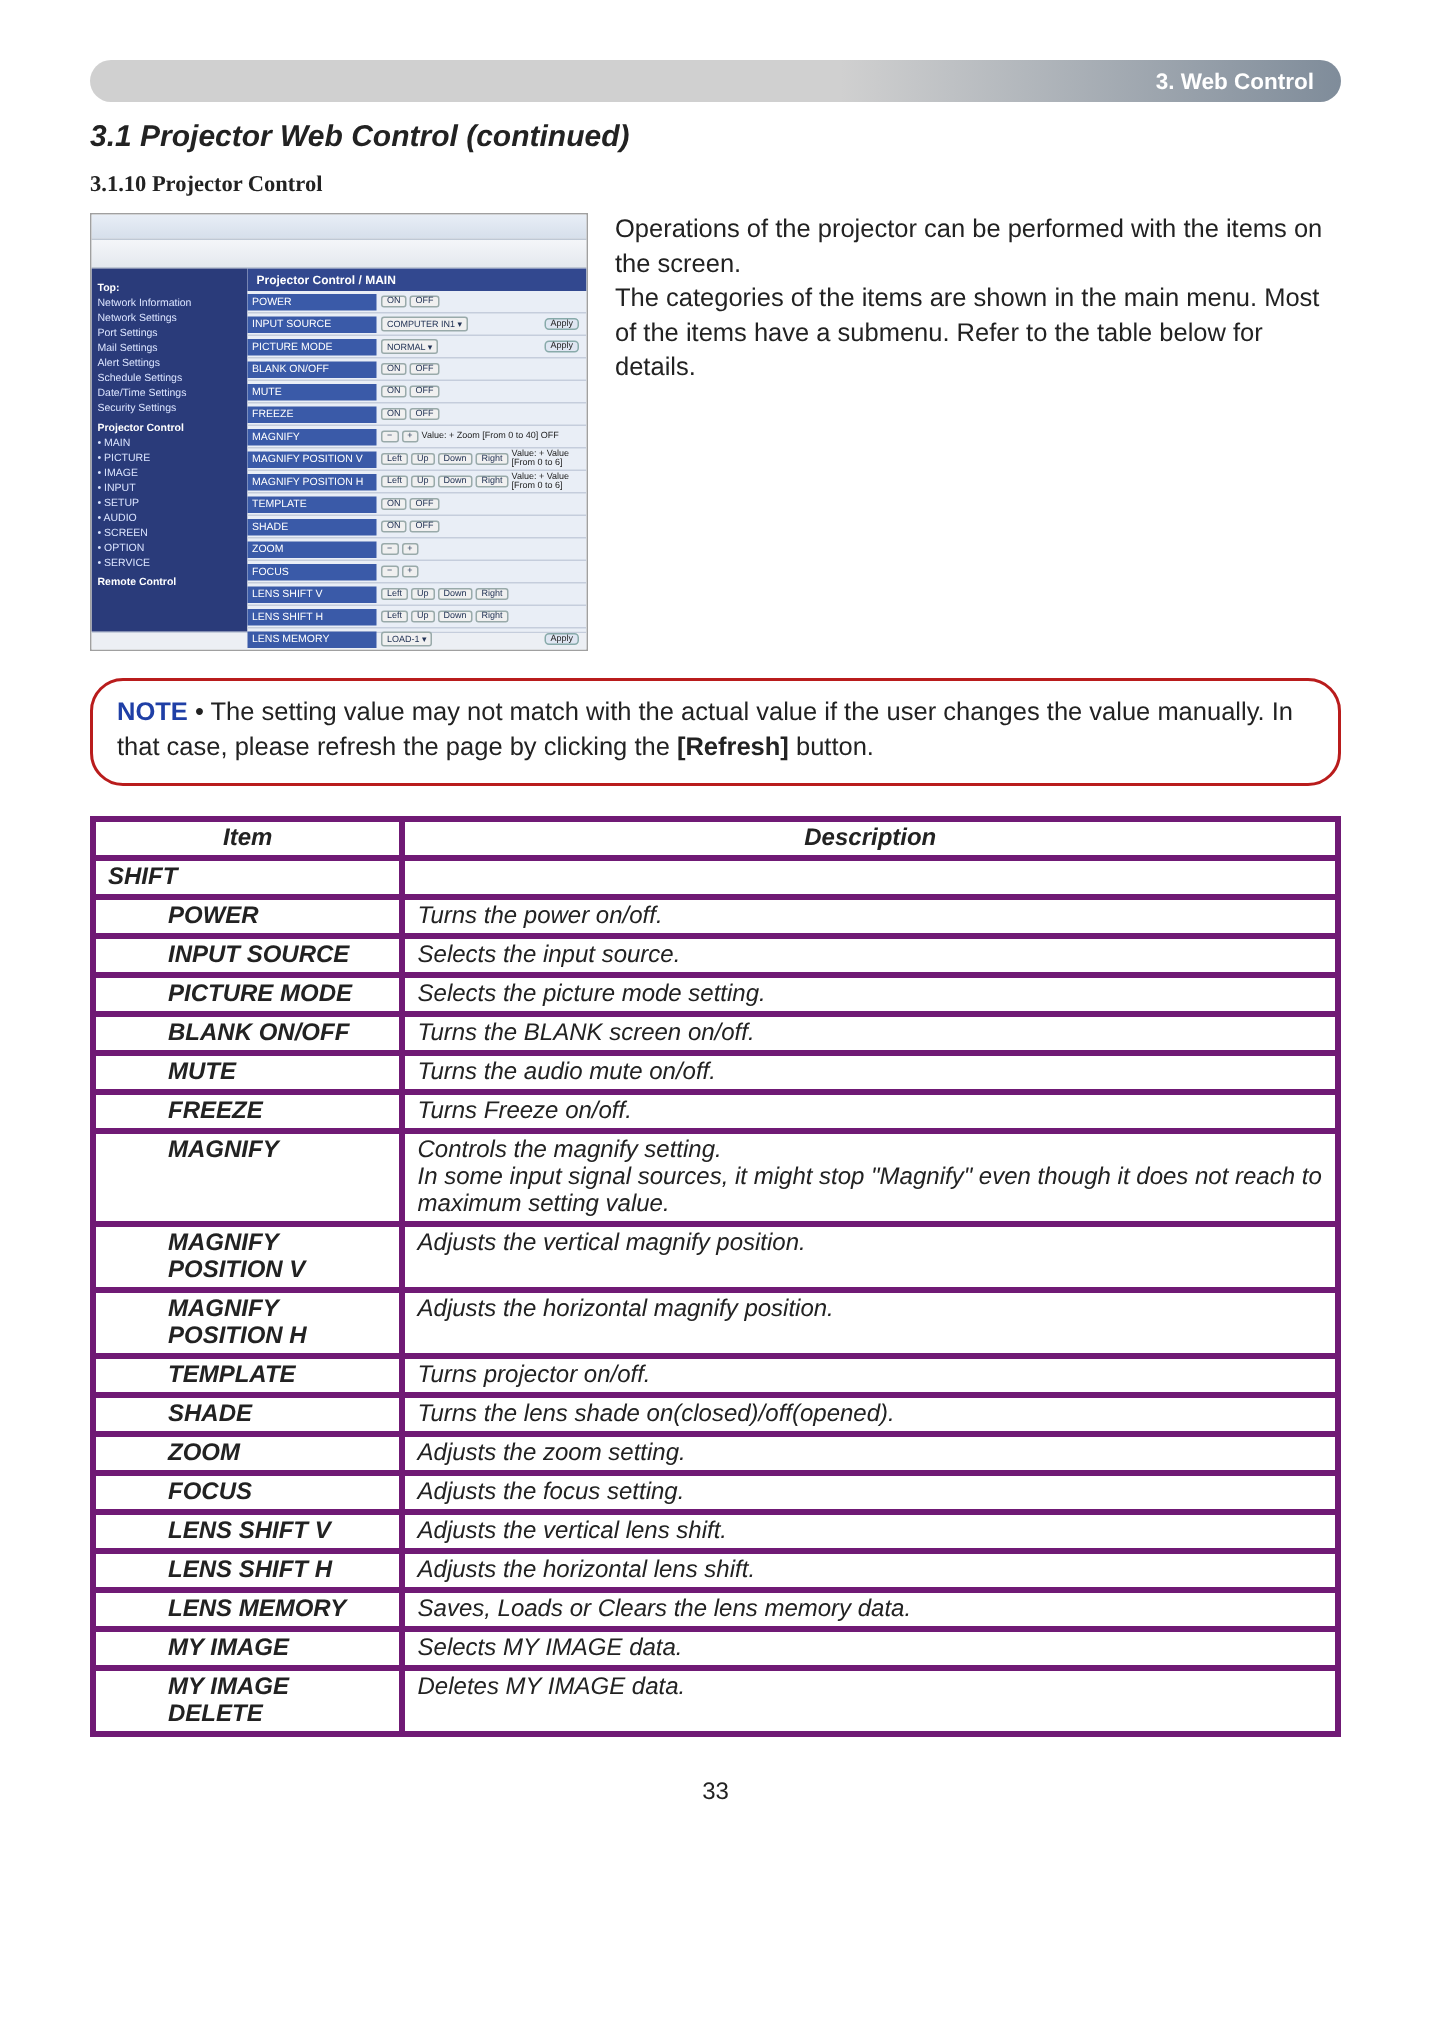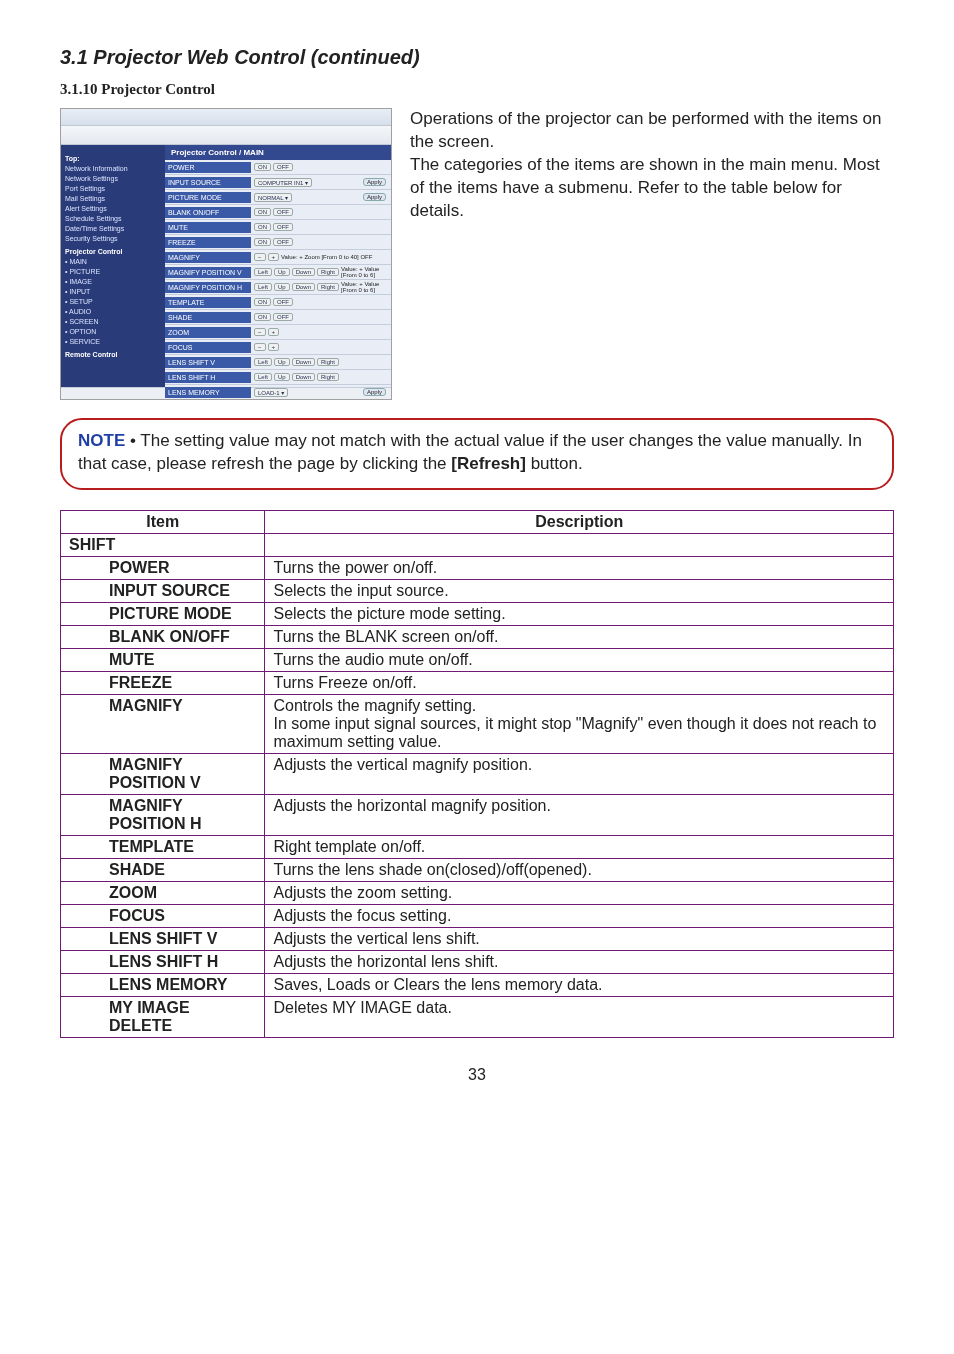--- a/index.html
+++ b/index.html
@@ -108,24 +108,25 @@
     color: #1f3fa6;
     font-weight: 900;
     font-family: Arial, sans-serif;
   }
   table.spec {
     width: 100%;
     border-collapse: collapse;
     font-size: 16px;
   }
   table.spec th, table.spec td {
-    border: 1px solid #701a75;
+    border: 4px solid #701a75;
     padding: 2px 8px;
     vertical-align: top;
     text-align: left;
+    font-style: italic;
   }
   table.spec th {
     font-weight: bold;
     text-align: center;
     background:#fff;
   }
   .catrow td {
     font-weight: bold;
   }
   .itemcell { font-weight: bold; }
@@ -139,20 +140,23 @@
     text-align: center;
     font-size: 16px;
     margin-top: 28px;
   }
 </style>
 </head>
 <body>
 
 <div class="page">
 
+  <div class="topbar">
+    <span>3. Web Control</span>
+  </div>
 
   <div class="subtitle">3.1 Projector Web Control (continued)</div>
   <div class="section-h">3.1.10 Projector Control</div>
 
   <div class="two-col">
 
     <div class="screenshot">
       <div class="ss-header"></div>
       <div class="ss-toolbar"></div>
       <div class="ss-body">
@@ -375,21 +379,21 @@
           <td style="white-space: pre-line;">Adjusts the vertical magnify position.</td>
         </tr>
         <tr>
           <td class="indentcell"></td>
           <td class="itemcell nameitemcell">MAGNIFY POSITION H</td>
           <td style="white-space: pre-line;">Adjusts the horizontal magnify position.</td>
         </tr>
         <tr>
           <td class="indentcell"></td>
           <td class="itemcell nameitemcell">TEMPLATE</td>
-          <td style="white-space: pre-line;">Right template on/off.</td>
+          <td style="white-space: pre-line;">Turns projector on/off.</td>
         </tr>
         <tr>
           <td class="indentcell"></td>
           <td class="itemcell nameitemcell">SHADE</td>
           <td style="white-space: pre-line;">Turns the lens shade on(closed)/off(opened).</td>
         </tr>
         <tr>
           <td class="indentcell"></td>
           <td class="itemcell nameitemcell">ZOOM</td>
           <td style="white-space: pre-line;">Adjusts the zoom setting.</td>
@@ -409,20 +413,25 @@
           <td class="itemcell nameitemcell">LENS SHIFT H</td>
           <td style="white-space: pre-line;">Adjusts the horizontal lens shift.</td>
         </tr>
         <tr>
           <td class="indentcell"></td>
           <td class="itemcell nameitemcell">LENS MEMORY</td>
           <td style="white-space: pre-line;">Saves, Loads or Clears the lens memory data.</td>
         </tr>
         <tr>
           <td class="indentcell"></td>
+          <td class="itemcell nameitemcell">MY IMAGE</td>
+          <td style="white-space: pre-line;">Selects MY IMAGE data.</td>
+        </tr>
+        <tr>
+          <td class="indentcell"></td>
           <td class="itemcell nameitemcell">MY IMAGE DELETE</td>
           <td style="white-space: pre-line;">Deletes MY IMAGE data.</td>
         </tr>
       </tbody>
   </table>
 
 
   <div class="pagenum">33</div>
 </div>
 

